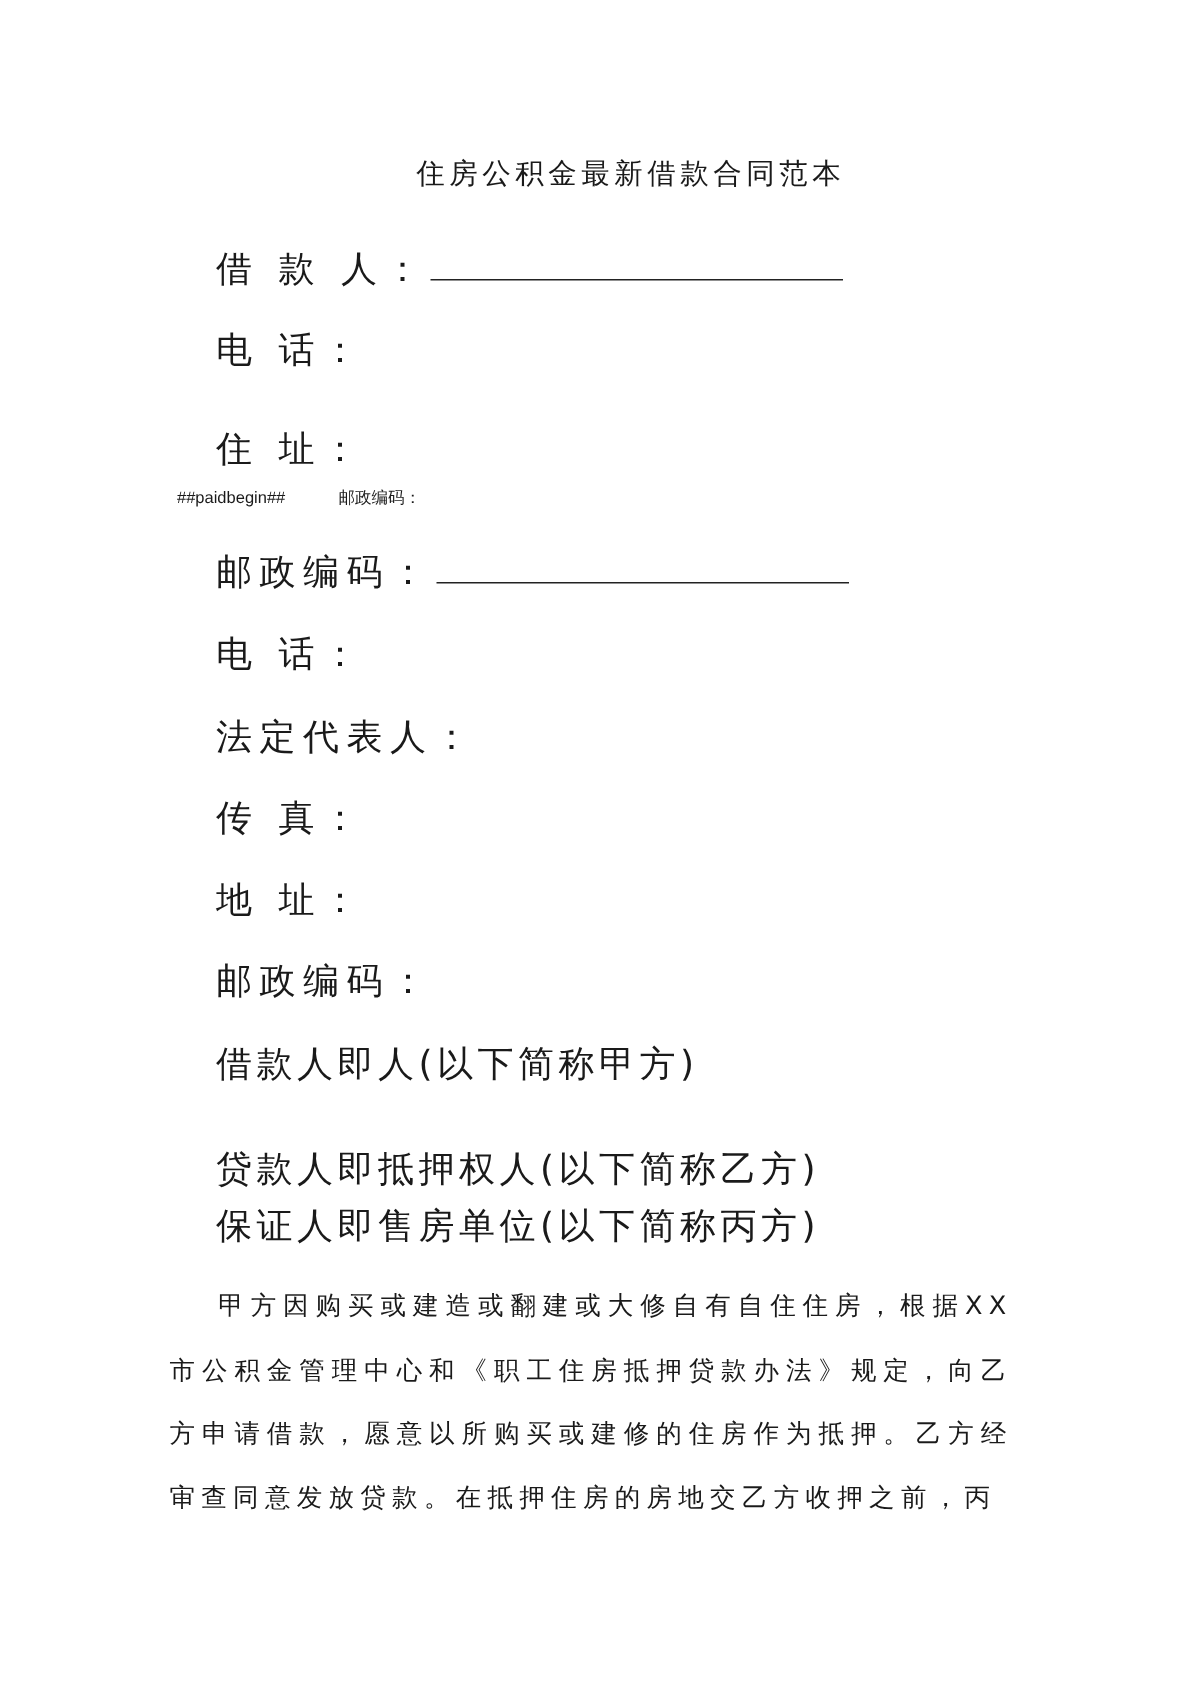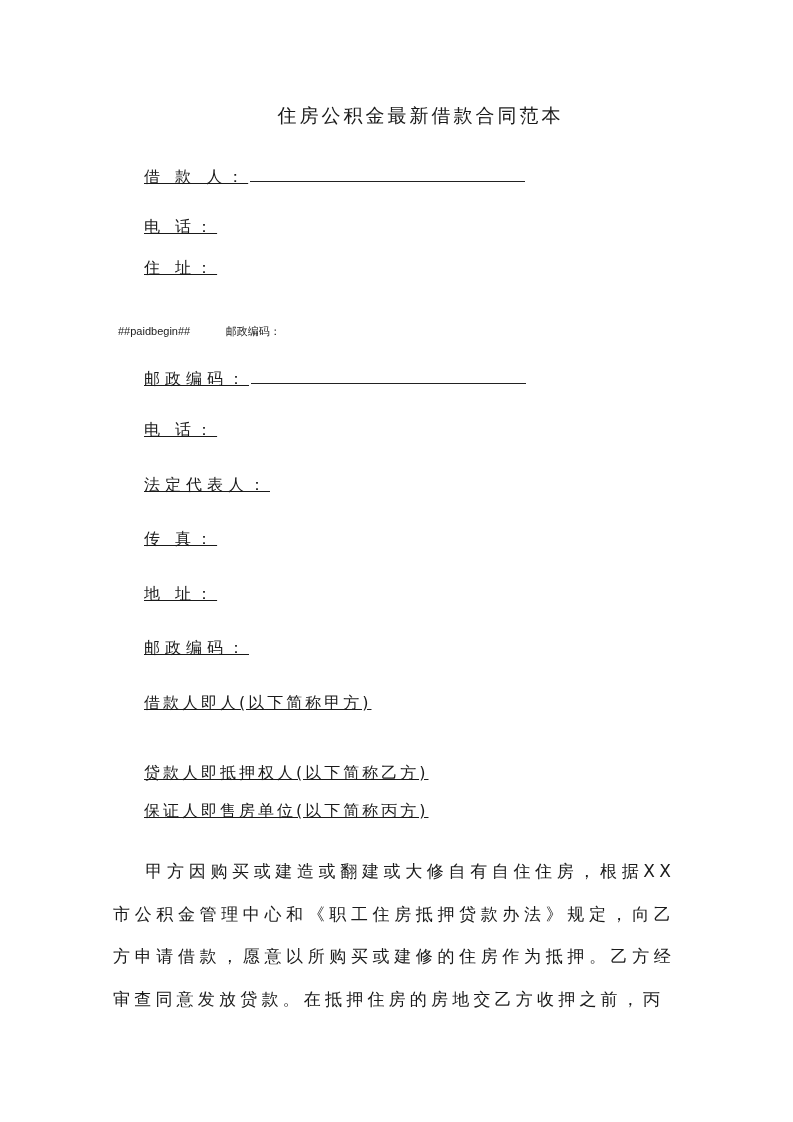--- a/index.html
+++ b/index.html
@@ -1,40 +1,40 @@
 <!DOCTYPE html>
 <html><head>
 <meta charset="utf-8">
 <style>
   html, body { margin: 0; padding: 0; background: #ffffff; }
   body { width: 793px; height: 1122px; position: relative; overflow: hidden;
          font-family: "DejaVu Sans", "Liberation Sans", sans-serif; color: #1a1a1a; }
   .title { position: absolute; left: 0; width: 793px; top: 103px; text-align: center;
            font-size: 19px; letter-spacing: 3px; margin-left: 24px; }
-  .line { position: absolute; left: 144px; font-size: 16px; letter-spacing: 5px; white-space: nowrap; text-decoration: underline; }
+  .line { position: absolute; left: 144px; font-size: 24px; letter-spacing: 5px; white-space: nowrap; }
   .blank { display: inline-block; width: 275px; border-bottom: 1.5px solid #222; height: 18px;
            vertical-align: baseline; margin-left: 2px; }
   .small { position: absolute; left: 118px; top: 324px; font-size: 11px; white-space: nowrap; }
   .small .tag { font-family: "Liberation Sans", sans-serif; margin-right: 32px; }
   .para { position: absolute; left: 113px; width: 562px; top: 850px; font-size: 17px;
           line-height: 42.5px; letter-spacing: 4.2px; text-align: justify; }
 </style>
 </head>
 <body>
 
 <div>
   <div class="title">住房公积金最新借款合同范本</div>
 
   <div class="line" style="top:163px">
     <span>借 款 人：</span><span class="blank"></span>
   </div>
   <div class="line" style="top:217px">
     <span>电 话：</span>
   </div>
-  <div class="line" style="top:258px">
+  <div class="line" style="top:283px">
     <span>住 址：</span>
   </div>
 
   <div class="small">
     <span class="tag">##paidbegin##</span>
     <span>邮政编码：</span>
   </div>
 
   <div class="line" style="top:365px">
     <span>邮政编码：</span><span class="blank"></span>

